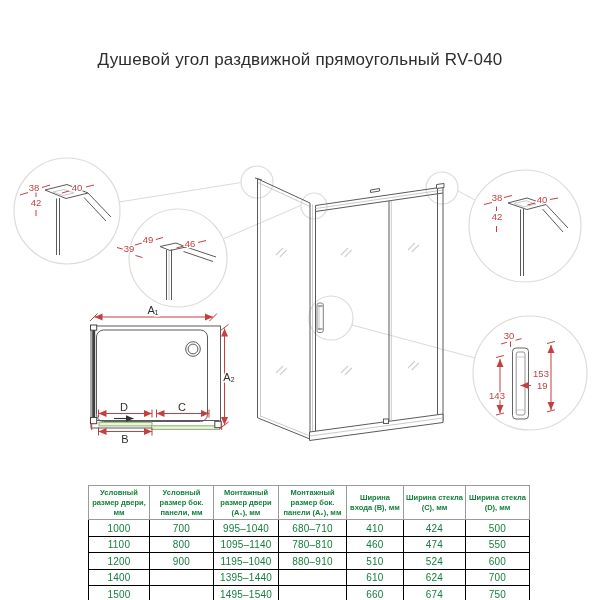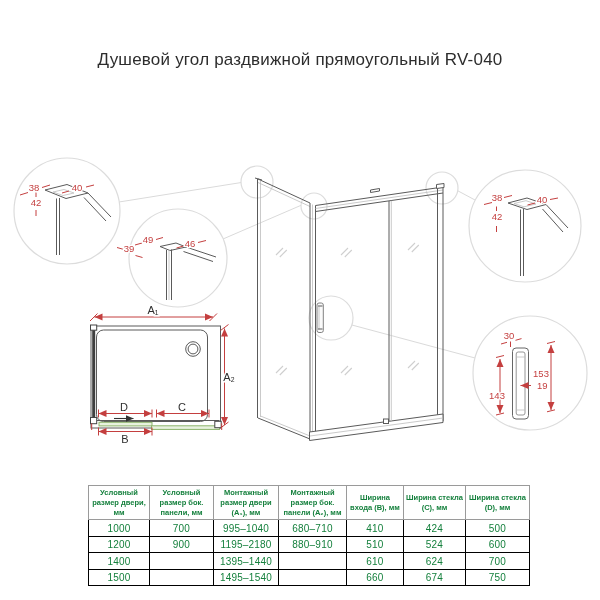--- a/index.html
+++ b/index.html
@@ -231,23 +231,32 @@
         <tr>
           <td>1000</td>
           <td>700</td>
           <td>995–1040</td>
           <td>680–710</td>
           <td>410</td>
           <td>424</td>
           <td>500</td>
         </tr>
         <tr>
+          <td>1100</td>
+          <td>800</td>
+          <td>1095–1140</td>
+          <td>780–810</td>
+          <td>460</td>
+          <td>474</td>
+          <td>550</td>
+        </tr>
+        <tr>
           <td>1200</td>
           <td>900</td>
-          <td>1195–2180</td>
+          <td>1195–1040</td>
           <td>880–910</td>
           <td>510</td>
           <td>524</td>
           <td>600</td>
         </tr>
         <tr>
           <td>1400</td>
           <td></td>
           <td>1395–1440</td>
           <td></td>

